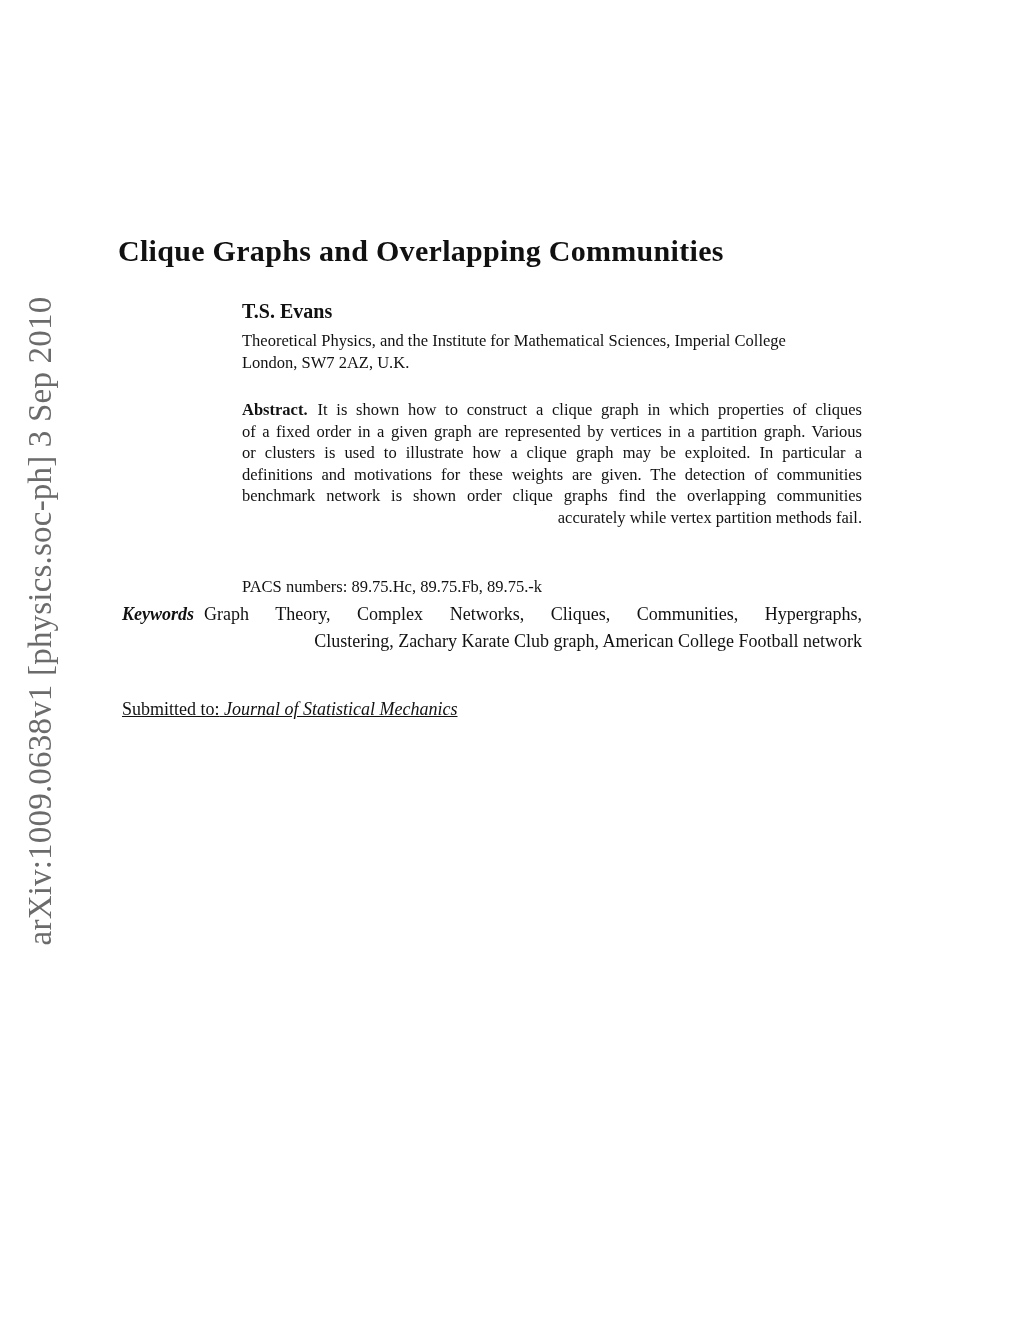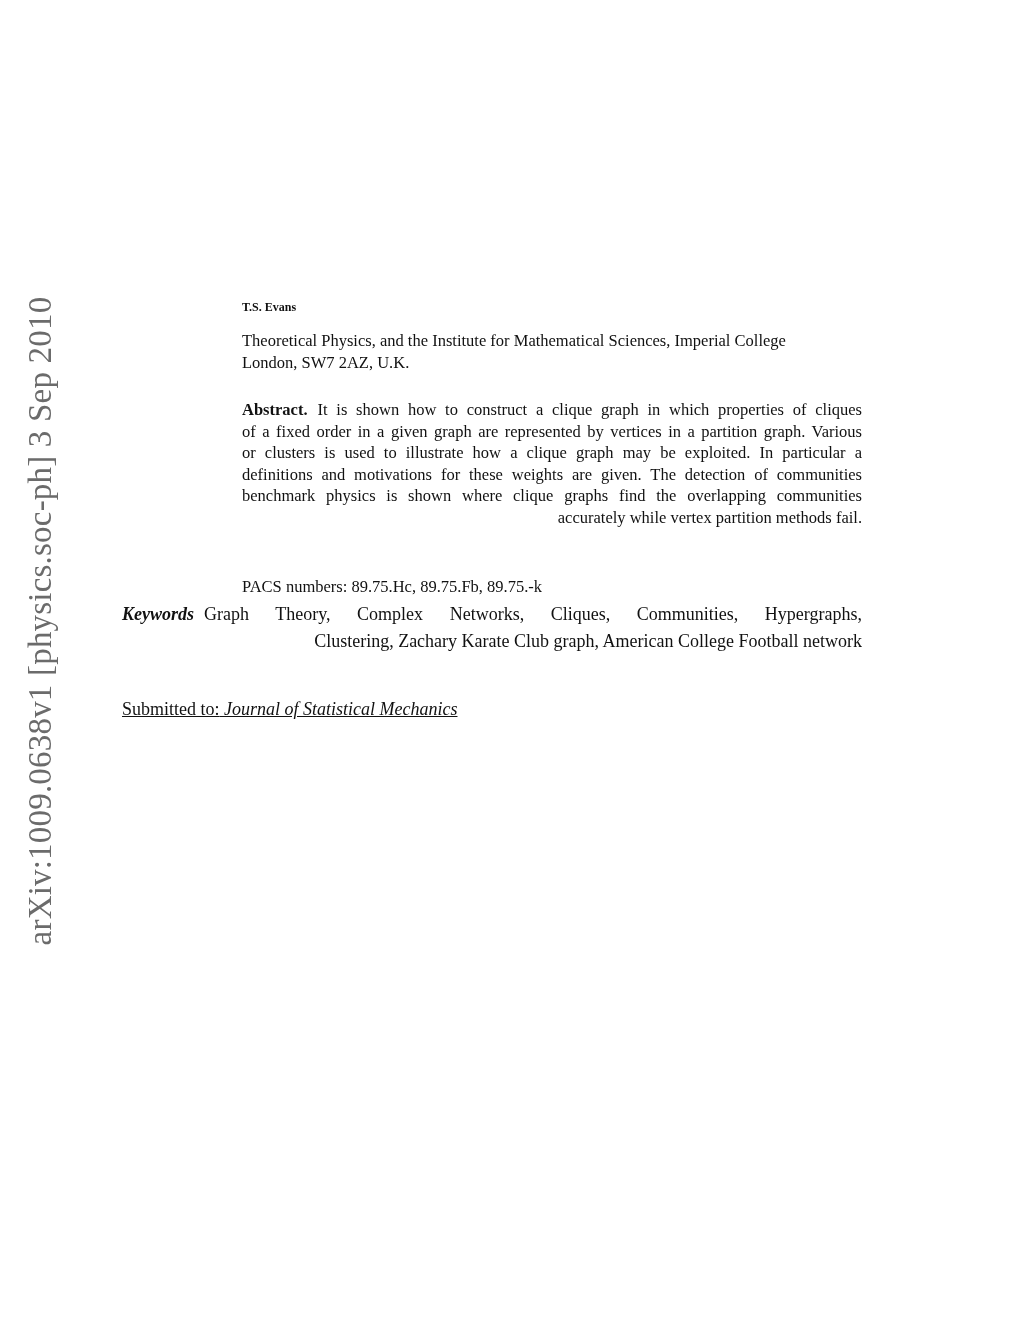--- a/index.html
+++ b/index.html
@@ -41,21 +41,21 @@
     font-size: 30px;
     font-weight: bold;
     letter-spacing: 0.3px;
     white-space: nowrap;
   }
 
   .author {
     position: absolute;
     left: 242px;
     top: 300px;
-    font-size: 12px;
+    font-size: 20px;
     font-weight: bold;
   }
 
   .affiliation {
     position: absolute;
     left: 242px;
     top: 330px;
     width: 640px;
     font-size: 16.5px;
     line-height: 22px;
@@ -108,34 +108,35 @@
   .submitted .journal { font-style: italic; }
   .gapspace { display: inline-block; width: 10px; }
 </style>
 </head>
 <body>
 
 <div class="page">
 
   <div class="arxiv-stamp">arXiv:1009.0638v1 [physics.soc-ph] 3 Sep 2010</div>
 
+  <h1 class="title">Clique Graphs and Overlapping Communities</h1>
 
   <div class="author">T.S. Evans</div>
 
   <div class="affiliation">
     <div>Theoretical Physics, and the Institute for Mathematical Sciences, Imperial College</div>
     <div>London, SW7 2AZ, U.K.</div>
   </div>
 
   <div class="abstract">
     <div class="jline"><span class="b">Abstract.</span><span class="gapspace"></span><span>It is shown how to construct a clique graph in which properties of cliques</span></div>
     <div class="jline">of a fixed order in a given graph are represented by vertices in a partition graph. Various</div>
     <div class="jline">or clusters is used to illustrate how a clique graph may be exploited. In particular a</div>
     <div class="jline">definitions and motivations for these weights are given. The detection of communities</div>
-    <div class="jline">benchmark physics is shown where clique graphs find the overlapping communities</div>
+    <div class="jline">benchmark network is shown order clique graphs find the overlapping communities</div>
     <div class="plainline">accurately while vertex partition methods fail.</div>
   </div>
 
   <div class="pacs">PACS numbers: 89.75.Hc, 89.75.Fb, 89.75.-k</div>
 
   <div class="keywords">
     <div class="jline"><span class="i">Keywords</span><span class="gapspace"></span><span>Graph Theory, Complex Networks, Cliques, Communities, Hypergraphs,</span></div>
     <div class="plainline">Clustering, Zachary Karate Club graph, American College Football network</div>
   </div>
 

